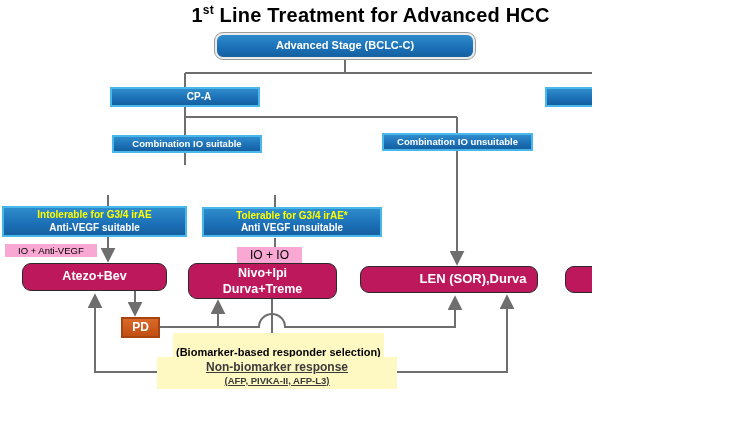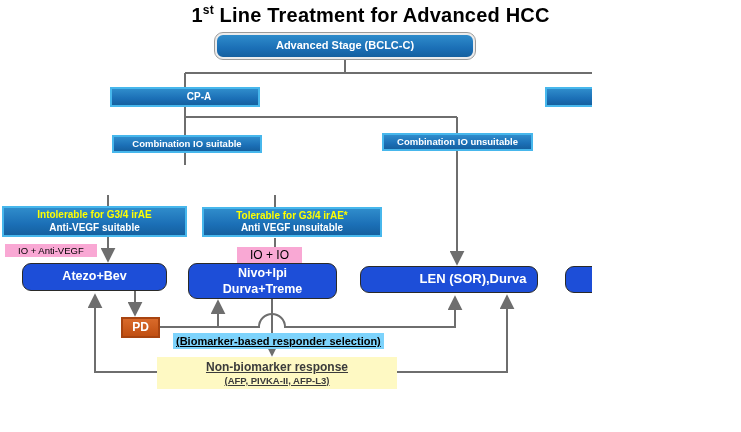--- a/index.html
+++ b/index.html
@@ -5,32 +5,32 @@
   html,body{margin:0;padding:0;background:#fff;}
   #stage{position:relative;width:592px;height:432px;background:#ffffff;overflow:hidden;
          font-family:"Liberation Sans",sans-serif;}
   #wires{position:absolute;left:0;top:0;width:741px;height:432px;}
   .node{position:absolute;box-sizing:border-box;display:flex;flex-direction:column;
         align-items:center;justify-content:center;text-align:center;line-height:1.25;}
   .blue{background:linear-gradient(180deg,#2f8ccb 0%,#1b6fb6 60%,#15609f 100%);
         border:2px solid #47b7ec;color:#ffffff;font-weight:bold;}
   .blue .yellow-line{color:#ffff00;}
   .rounded-frame{border:2px solid #ececec;outline:1px solid #9b9b9b;border-radius:8px;}
-  .dark{background:#1d4ed8;color:#ffffff;font-weight:bold;border-radius:9px;
+  .dark{background:#be185d;color:#ffffff;font-weight:bold;border-radius:9px;
         border:1px solid #2a2a28;}
   .tag{position:absolute;background:#f9a8d4;color:#000;font-weight:normal;
        padding:1px 13px;white-space:nowrap;}
   .title{position:absolute;top:3px;left:0;width:741px;text-align:center;color:#000;
          font-size:20px;font-weight:bold;letter-spacing:0.2px;}
   .title sup{font-size:12px;}
   .pd{background:linear-gradient(180deg,#d96a2a,#c04f12);border:2px solid #a84410;
       border-radius:0;color:#fff;font-weight:bold;}
   .graybox{background:#fef9c3;color:#3b3b3b;text-decoration:underline;}
-  .biomarker{background:#7dd3fc;color:#000;font-weight:bold;text-decoration:underline;
-             white-space:nowrap;padding:2px 3px;}
+  .biomarker{background:#fef9c3;color:#000;font-weight:bold;text-decoration:underline;
+             white-space:nowrap;padding:13px 3px;}
   .foot{position:absolute;left:8px;top:411px;font-size:10.3px;color:#0d0d0d;}
   .pre{white-space:pre;padding-left:12px;}
 </style>
 </head>
 <body>
 
 <div id="stage">
 
   <svg id="wires" viewBox="0 0 741 432" xmlns="http://www.w3.org/2000/svg">
     <defs>

